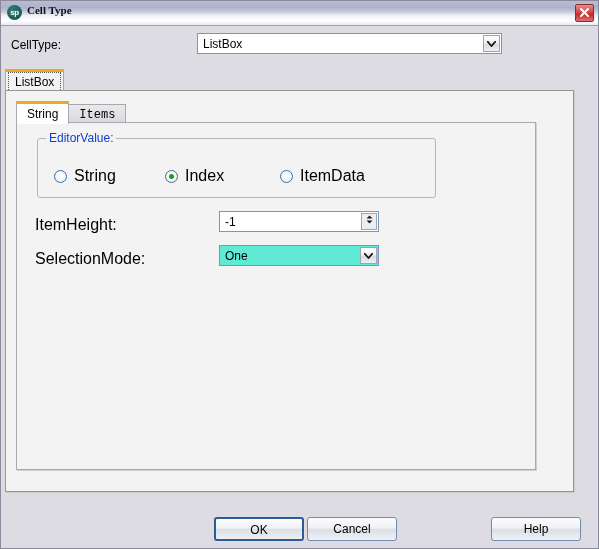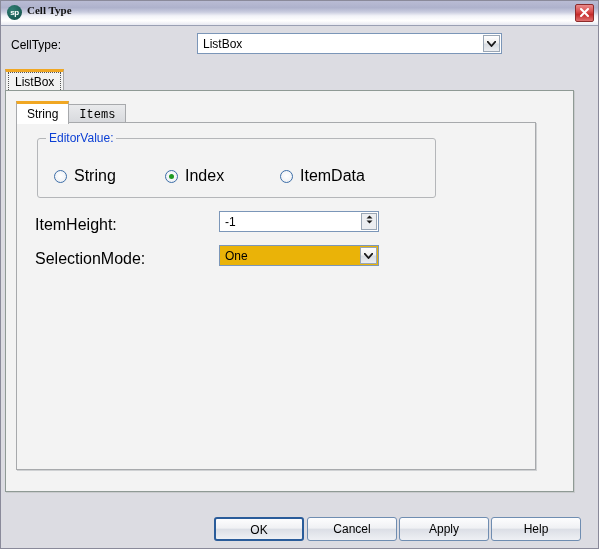--- a/index.html
+++ b/index.html
@@ -262,21 +262,21 @@
   }
   .spin-btns .sb.up { border-bottom: 1px solid #9aa6b4; height: 8px; }
   .spin-btns .sb svg { display: block; margin: 1px auto 0; }
 
   #selmode-combo {
     position: absolute;
     left: 202px; top: 122px;
     width: 160px; height: 21px;
     box-sizing: border-box;
     border: 1px solid #7b96b8;
-    background: #eab308;
+    background: #5eead4;
     cursor: pointer;
   }
   #selmode-combo .cb-text {
     position: absolute;
     left: 5px; top: 3px;
     font-size: 12px;
   }
 
   
   #buttonbar {
@@ -393,17 +393,16 @@
           </svg>
         </span>
       </div>
 
     </div>
   </div>
 
   <div id="buttonbar">
     <div class="btn default" id="btn-ok">OK</div>
     <div class="btn" id="btn-cancel">Cancel</div>
-    <div class="btn" id="btn-apply">Apply</div>
     <div class="btn" id="btn-help">Help</div>
   </div>
 
 </div>
 
 </body></html>

